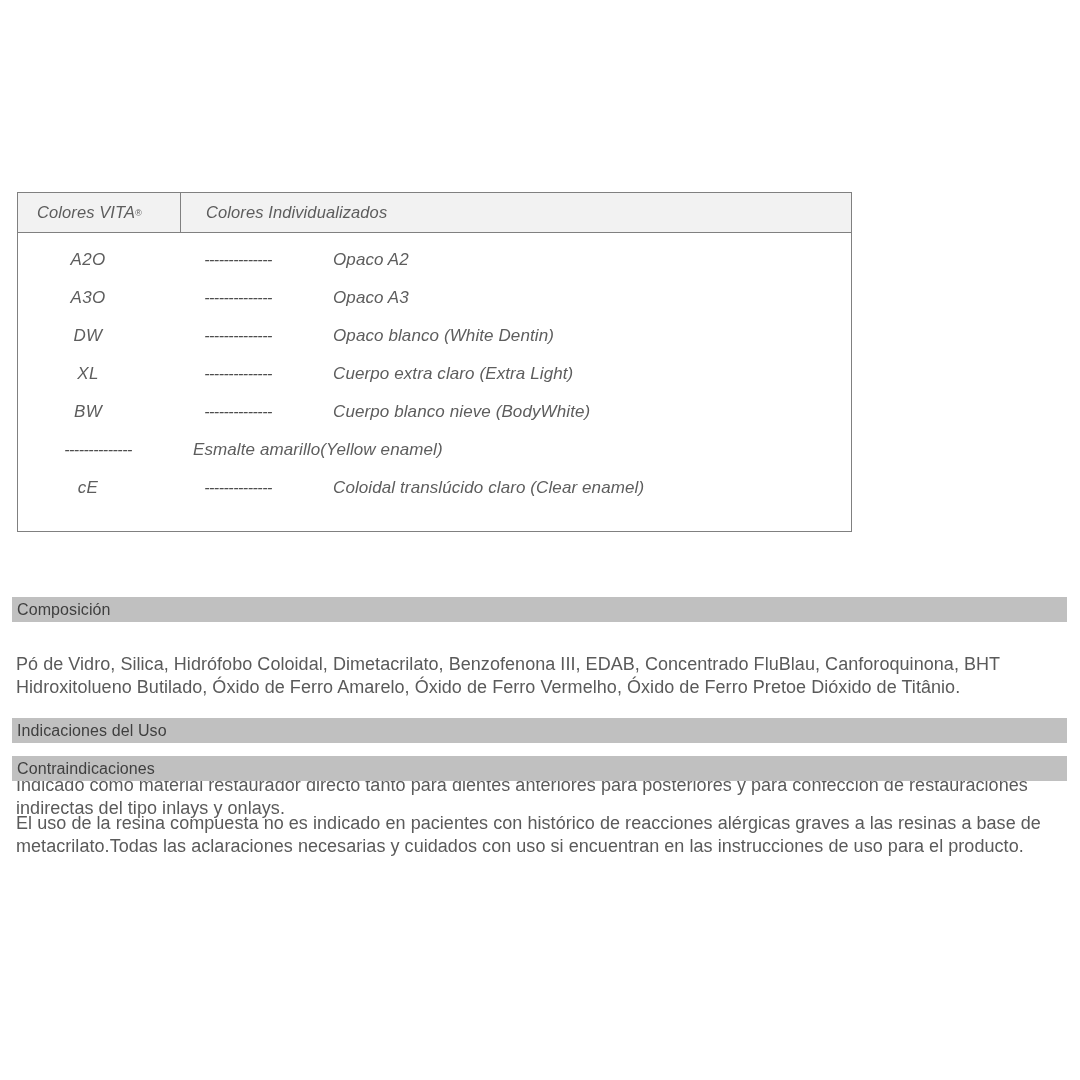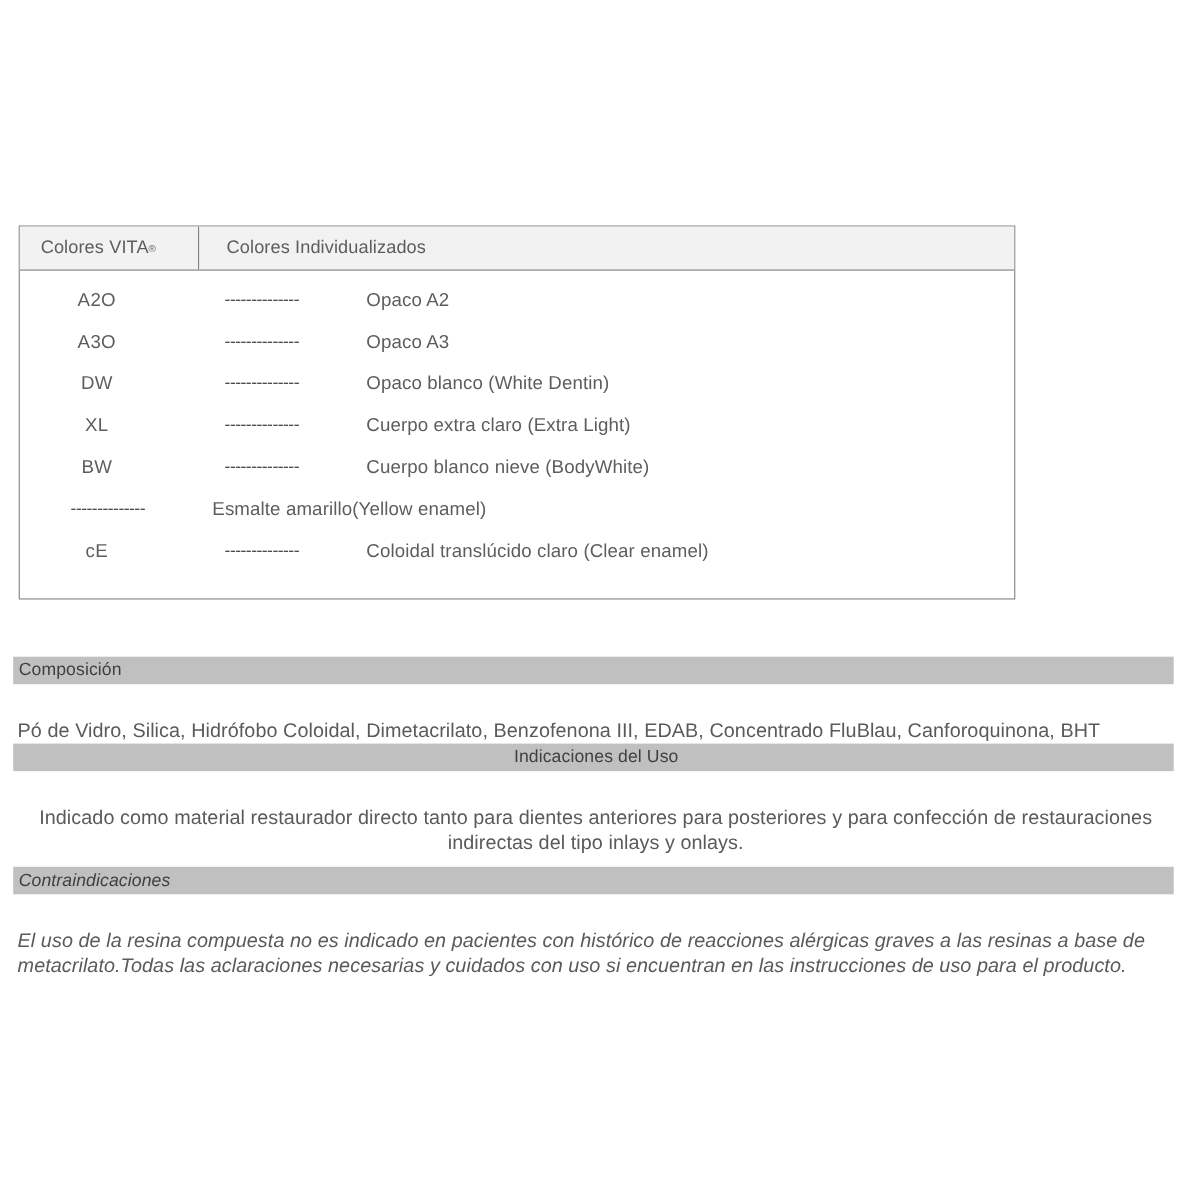--- a/index.html
+++ b/index.html
@@ -15,25 +15,26 @@
     font-family: "Liberation Sans", sans-serif;
     -webkit-font-smoothing: antialiased;
     color: #5a5a5a;
     overflow: hidden;
   }
 
   
   .shade-table {
     position: absolute;
     left: 17px;
-    top: 205px;
-    width: 906px;
+    top: 192px;
+    width: 835px;
     border: 1px solid #808080;
     border-collapse: separate;
     box-sizing: border-box;
+    font-style: italic;
   }
   .table-header-row {
     display: flex;
     background: #f2f2f2;
     border-bottom: 1px solid #808080;
     height: 40px;
     box-sizing: border-box;
   }
   .th-vita {
     width: 163px;
@@ -130,22 +131,22 @@
   .section-body {
     padding: 31px 0 0 4px;
     font-size: 18px;
     line-height: 23px;
     color: #5a5a5a;
     letter-spacing: .05px;
   }
   .section-body p { margin: 0; }
 
   #section-composicion { top: 573px; margin-top: 24px; }
-  #section-indicaciones { top: 676px; text-align: center; }
-  #section-contraindicaciones { top: 788px; font-style: italic; }
+  #section-indicaciones { top: 718px; }
+  #section-contraindicaciones { top: 756px; }
   #section-contraindicaciones .section-body { width: 1025px; }
 </style>
 </head>
 <body>
 
 <div class="shade-table">
 
   <div class="table-header-row">
     <div class="th-vita">
       <span>Colores VITA</span>

